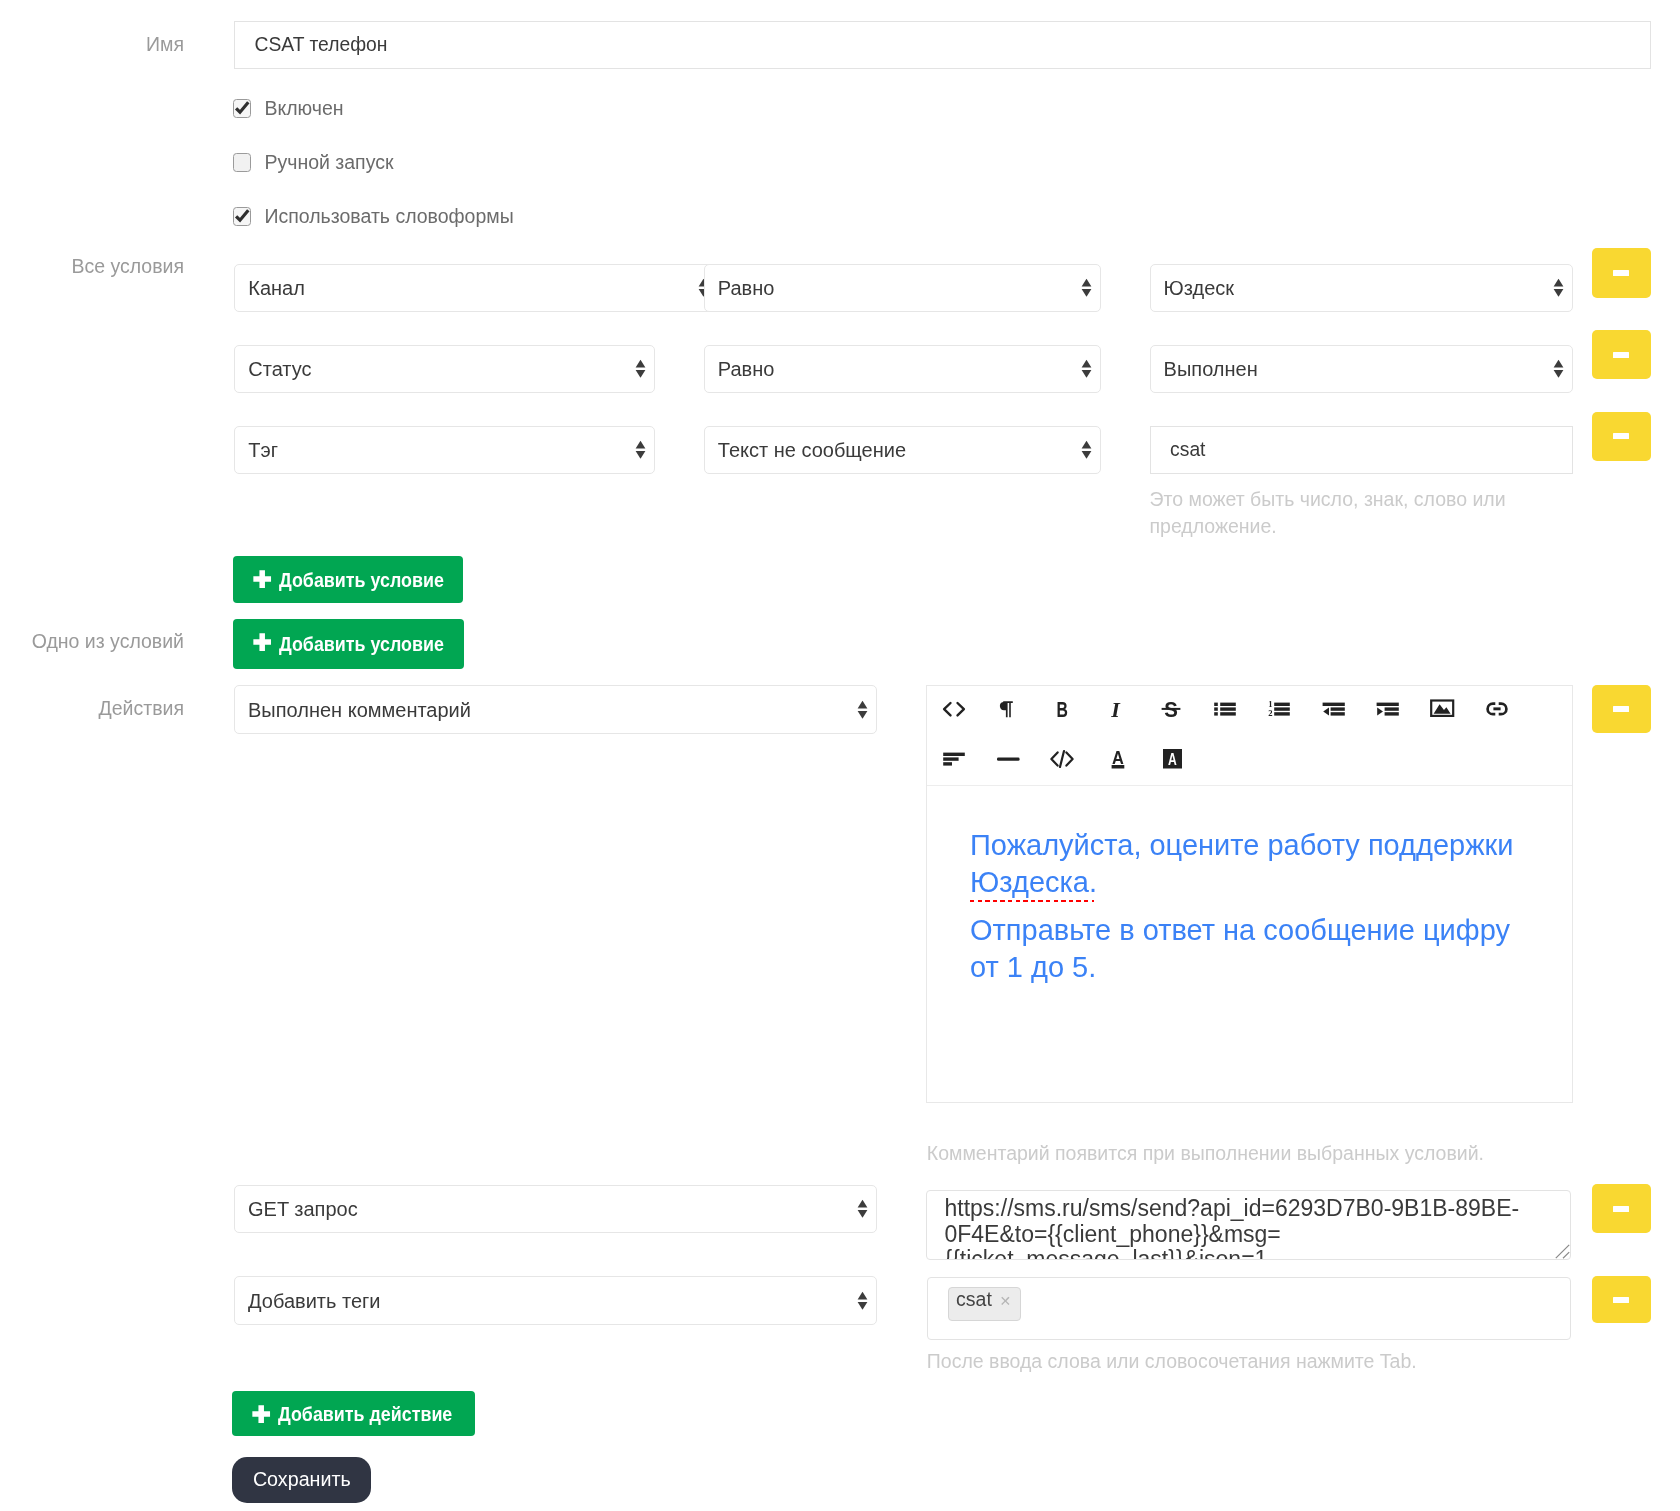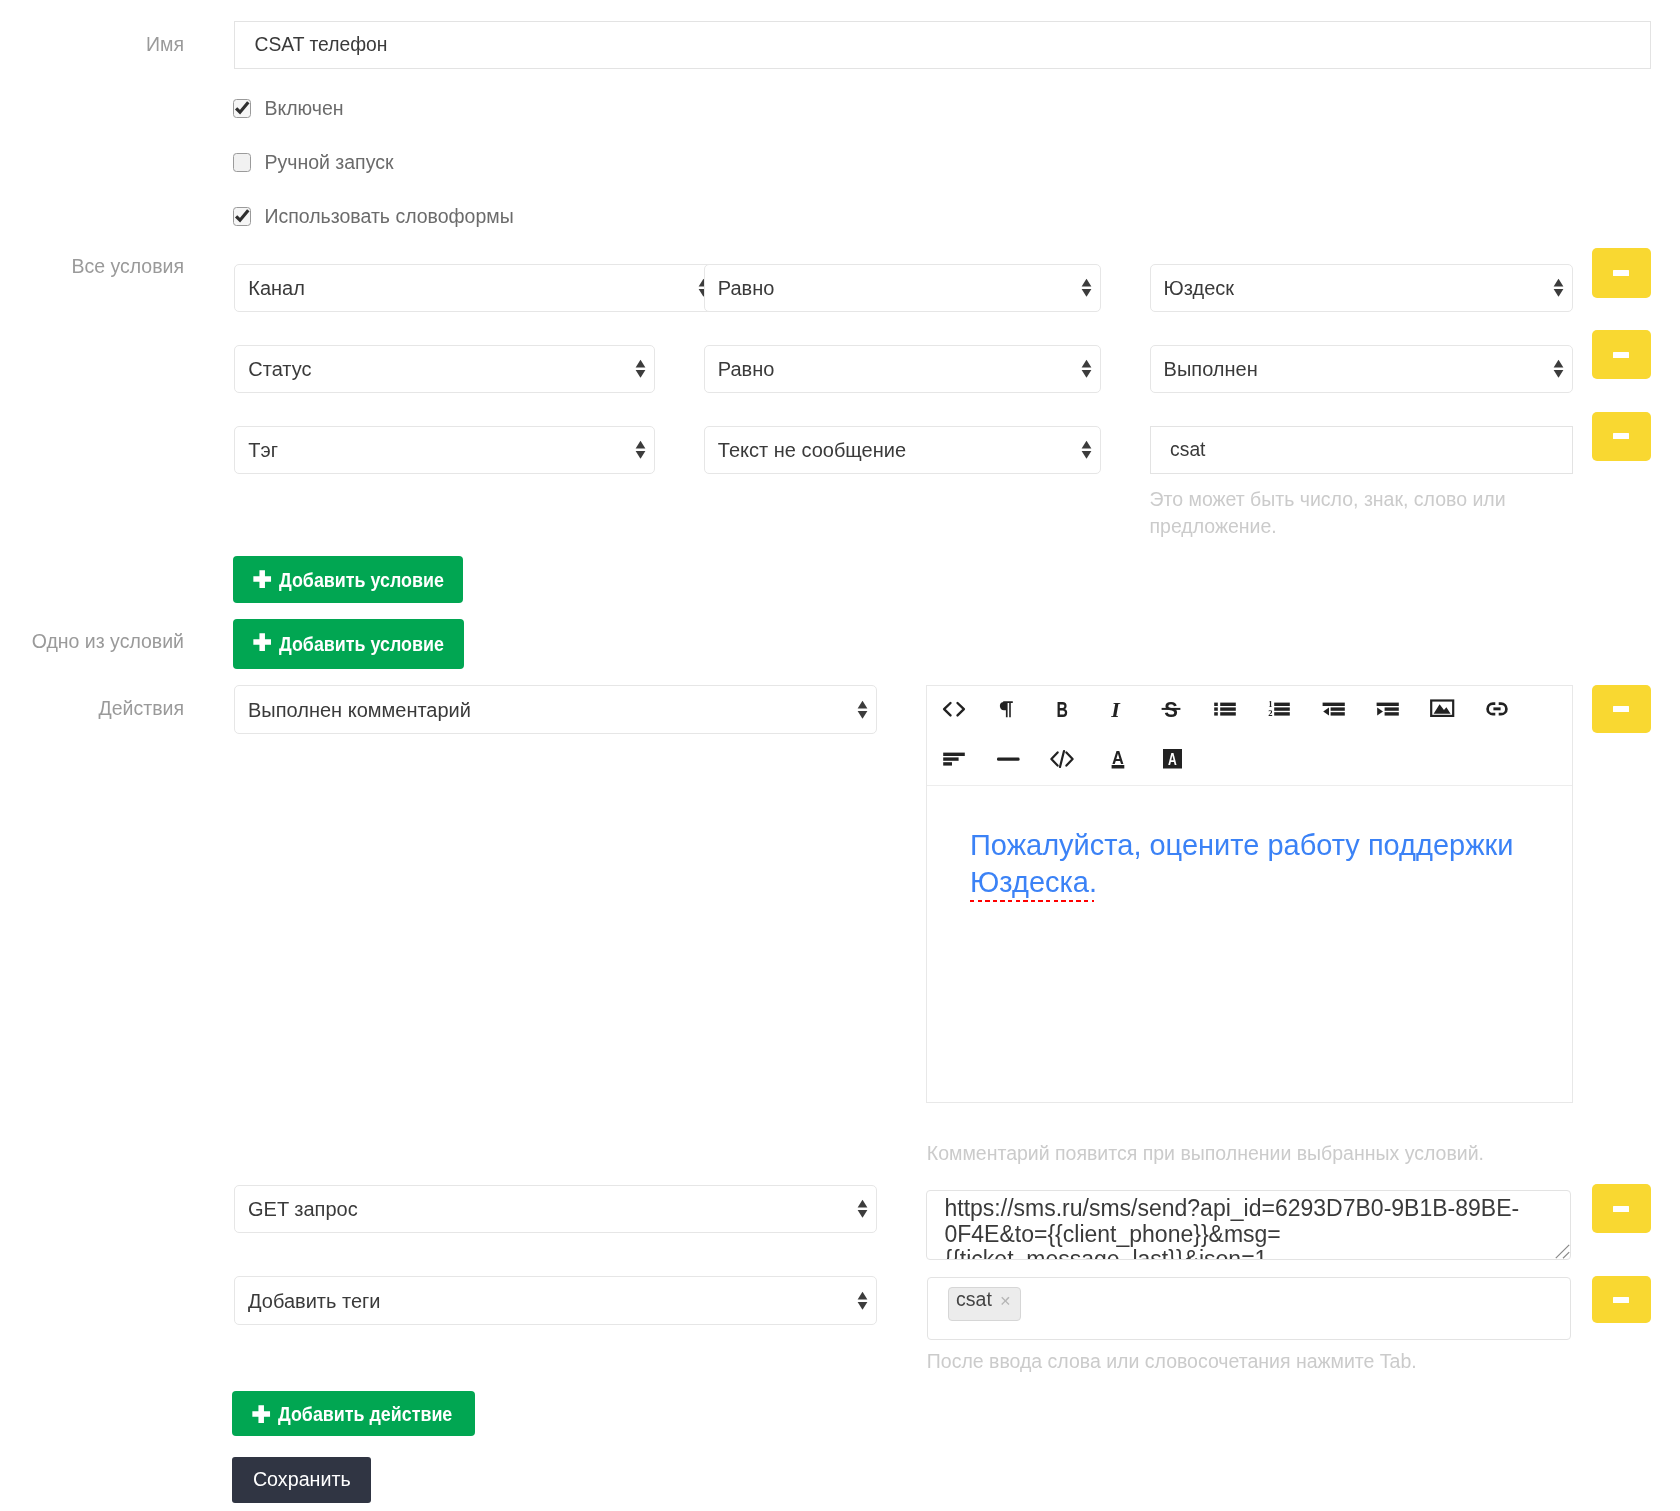--- a/index.html
+++ b/index.html
@@ -64,21 +64,21 @@
   
   .ybtn{
     position:absolute;box-sizing:border-box;background:#f9d831;
     border-radius:5px;display:flex;align-items:center;justify-content:center;
   }
   .ybtn .minus{display:block;width:16px;height:6px;background:#fff;border-radius:0.5px;}
 
   
   .dbtn{
     position:absolute;box-sizing:border-box;background:#303543;
-    border-radius:3px;color:#fff;font-size:19.7px;
+    border-radius:15px;color:#fff;font-size:19.7px;
     white-space:nowrap;
   }
   .dbtn span{position:absolute;left:20.8px;top:50%;transform:translateY(-50%);line-height:1;}
 
   
   .help{
     position:absolute;color:#cbcbcb;font-size:19.5px;line-height:27.4px;
   }
 
   
@@ -366,20 +366,21 @@
         <div class="ebtn" style="left:230.70px;top:60.00px;width:26px;height:26px;">
           <svg width="26" height="26" viewBox="0 0 26 26">
             <rect x="5.0" y="3.0" width="19.0" height="19.5" fill="#222"></rect>
             <text x="10.0" y="19.3" textLength="8.8" lengthAdjust="spacingAndGlyphs" font-family="Liberation Sans,sans-serif" font-size="17.4" font-weight="bold" fill="#fff">A</text>
           </svg>
         </div>
       </div>
   </div>
   <div class="ebody" style="top:100px;bottom:0;padding:29px 31px;">
     <p><span id="eline1"><span>Пожалуйста, оцените работу поддержки </span><span class="misspell">Юздеска</span><span>.</span></span></p>
+    <p>Отправьте в ответ на сообщение цифру от 1 до 5.</p>
   </div>
 </div>
 <div class="help" style="left:926.8px;top:1139.5px;width:700px;">Комментарий появится при выполнении выбранных условий.</div>
 
 <div class="sel" style="left:234px;top:1185px;width:643px;height:48px;">
   <span class="txt">GET запрос</span>
   <span class="arrows">
       <svg width="11" height="19" viewBox="0 0 11 19" style="display:block">
         <path d="M5.5 0.2 L10.4 8.1 L0.6 8.1 Z" fill="#3c3c3c"></path>
         <path d="M5.5 18.3 L10.4 10.4 L0.6 10.4 Z" fill="#3c3c3c"></path>

